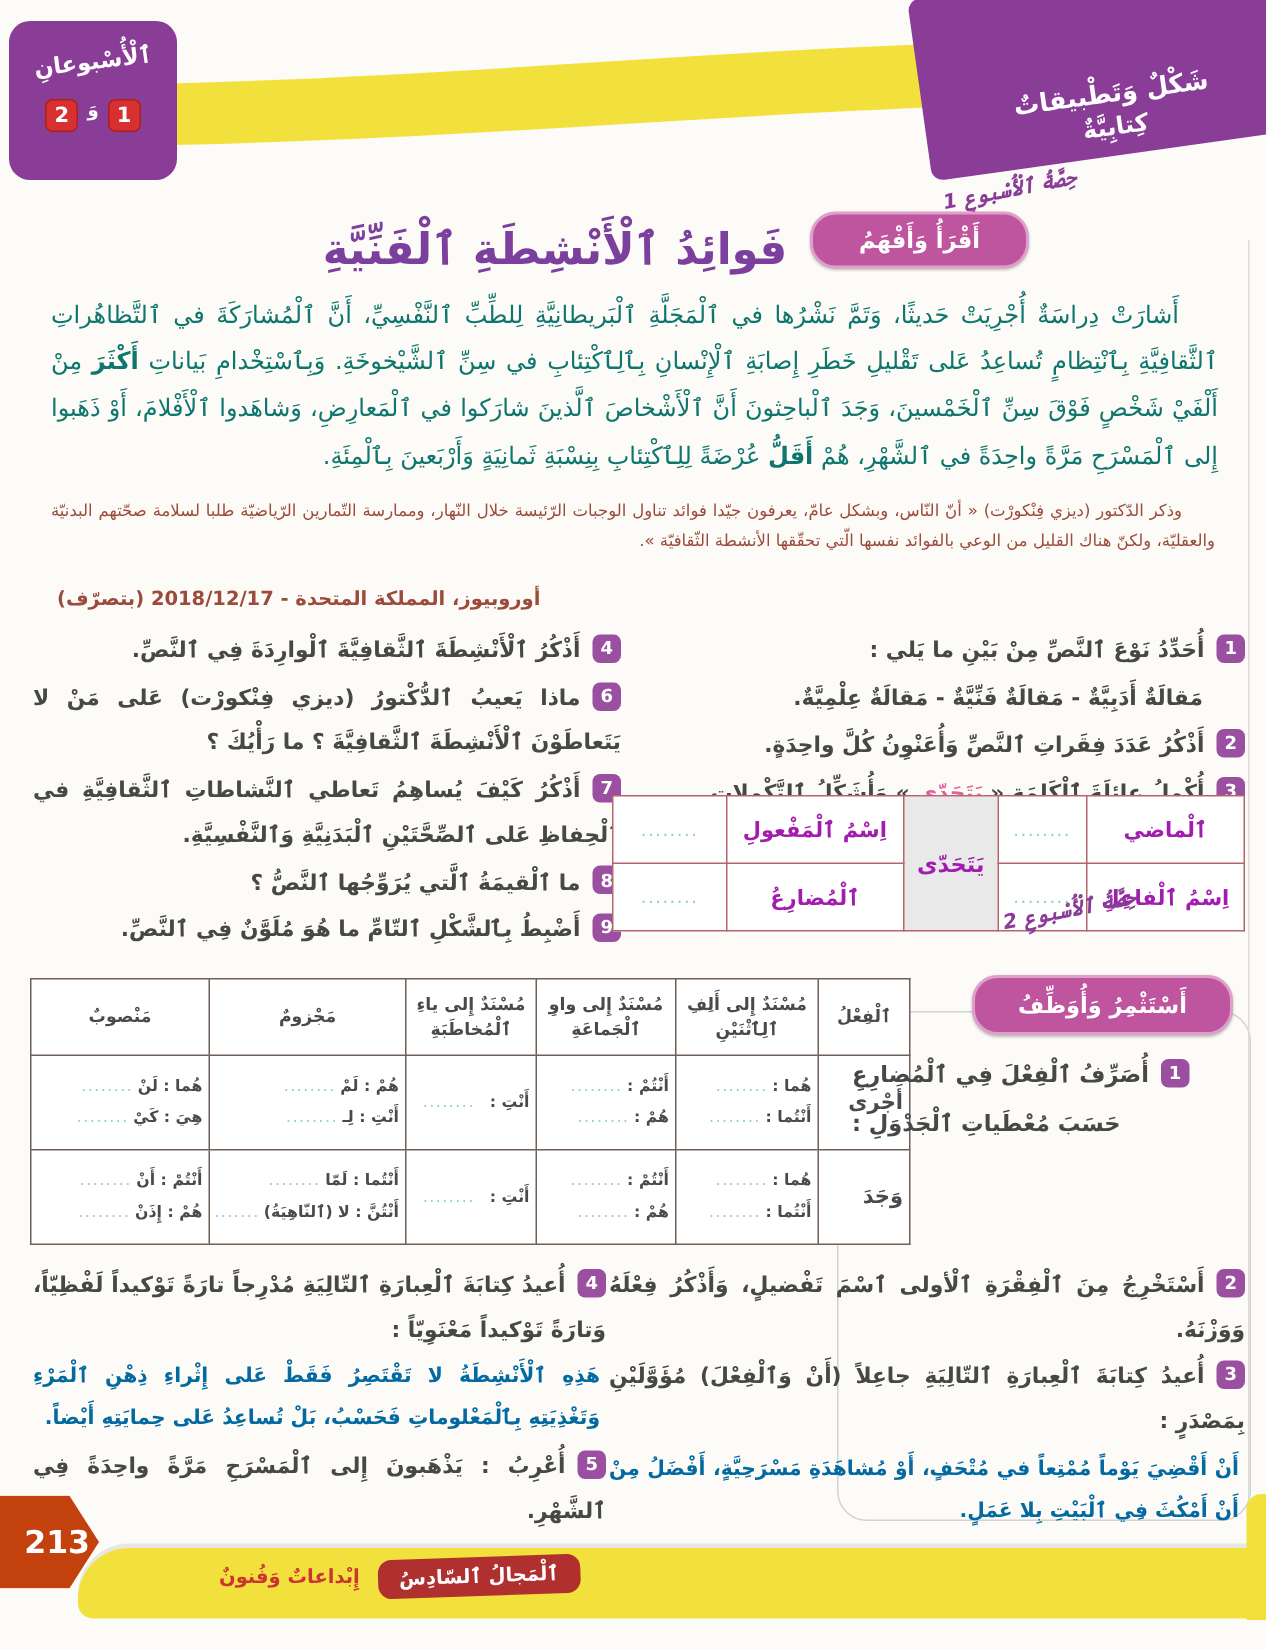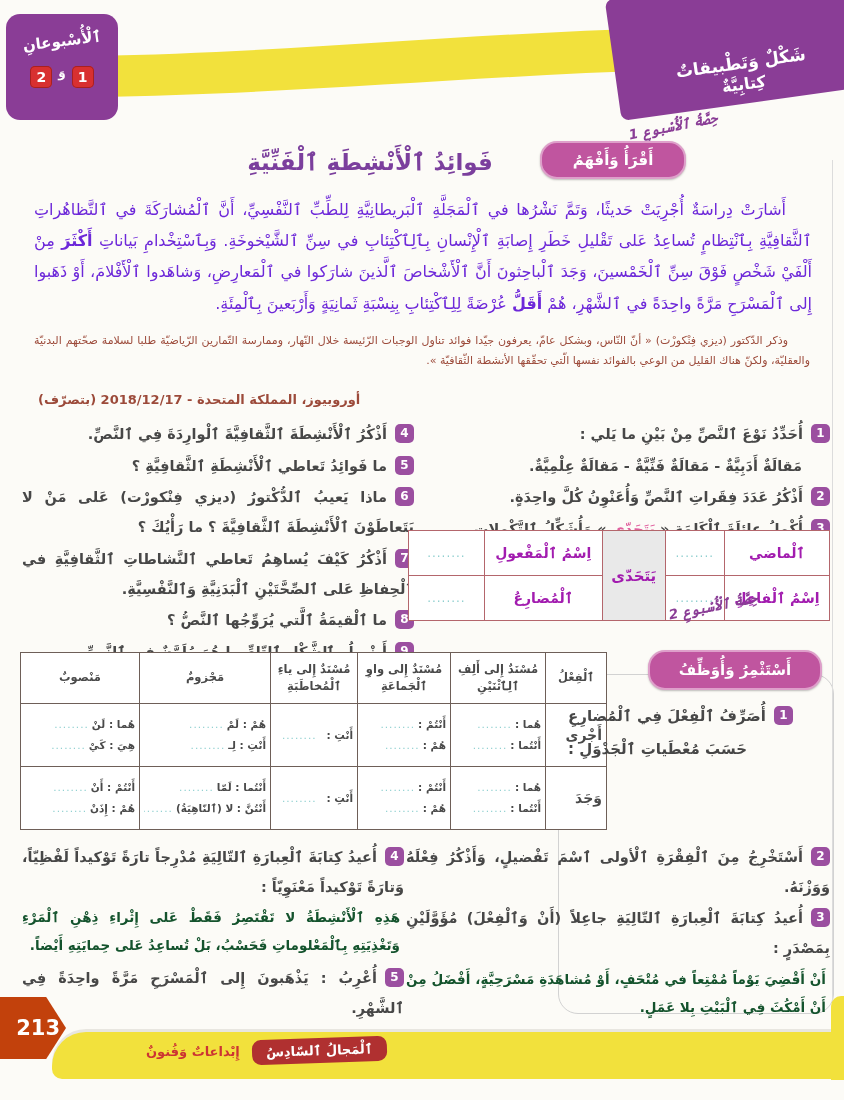--- a/index.html
+++ b/index.html
@@ -18,34 +18,34 @@
   .ribbon{left:612px;top:-18px;width:252px;height:122px;background:#8a3d96;transform:rotate(-8deg);border-radius:8px;z-index:2;display:flex;flex-direction:column;justify-content:flex-end;align-items:center;padding-bottom:10px;box-sizing:border-box;}
   .ribbon div{color:#fff;font-weight:700;text-align:center;}
   .ribbon .r1{font-size:17px;}
   .ribbon .r2{font-size:16px;margin-top:2px;}
   .session{color:#8a3d96;font-size:13.5px;font-weight:600;font-style:italic;z-index:3;white-space:nowrap;}
   .session1{left:628px;top:118px;transform:rotate(-11deg);}
   .session2{left:668px;top:598px;transform:rotate(-11deg);}
   .pill-btn{background:#c0559f;border:2px solid #de9fca;border-radius:17px;color:#fff;font-weight:700;text-align:center;z-index:3;display:flex;align-items:center;justify-content:center;box-shadow:0 1px 2px rgba(0,0,0,.25);}
   .read-btn{left:540px;top:141px;width:142px;height:34px;font-size:15px;}
   .invest-btn{left:648px;top:650px;width:170px;height:36px;font-size:15px;}
-  .title{left:205px;top:149px;width:330px;text-align:center;color:#7b3f9d;font-size:23px;font-weight:700;z-index:3;}
-  .para1{right:32px;left:34px;top:194px;font-size:16px;line-height:1.95;color:#6d28d9;text-align:justify;text-indent:26px;font-weight:500;}
+  .title{left:205px;top:149px;width:330px;text-align:center;color:#7b3f9d;font-size:29px;font-weight:700;z-index:3;}
+  .para1{right:32px;left:34px;top:194px;font-size:16px;line-height:1.95;color:#0f766e;text-align:justify;text-indent:26px;font-weight:500;}
   .para1 b{font-weight:800;}
   .para2{right:34px;left:34px;top:331px;font-size:11px;line-height:1.85;color:#9c4a3a;text-align:justify;text-indent:22px;font-weight:500;}
   .attribution{left:38px;top:392px;color:#9c4a3a;font-size:13px;font-weight:600;direction:rtl;}
   
   .qcol{font-size:14.5px;color:#474747;font-weight:700;line-height:2.05;text-align:justify;}
   .w1-right{right:14px;top:420px;width:402px;}
   .w1-left{left:22px;top:420px;width:392px;}
   .q{margin-bottom:2px;}
   .qnum{display:inline-flex;width:19px;height:19px;background:#9b4fa0;border-radius:5px;color:#fff;font-size:12px;font-weight:700;align-items:center;justify-content:center;margin-inline-end:8px;vertical-align:2px;}
   .q-options{padding-right:28px;}
   .hl{color:#e0619f;}
-  .pinkline{color:#14532d;font-size:13.5px;font-weight:600;line-height:2.05;text-align:justify;margin:2px 4px 4px 0;}
+  .pinkline{color:#0369a1;font-size:13.5px;font-weight:600;line-height:2.05;text-align:justify;margin:2px 4px 4px 0;}
   
   .family{right:14px;top:530px;width:422px;border-collapse:collapse;background:#fff;}
   .family td{border:1.5px solid #b4666c;height:44px;text-align:center;font-size:14px;font-weight:700;color:#a21caf;padding:0 4px;}
   .family .dotcell{color:#8ecfcf;font-size:12px;letter-spacing:1px;font-weight:400;}
   .family .center-cell{background:#e9e9e9;font-size:15px;}
   
   .conj{left:20px;top:652px;width:532px;border-collapse:collapse;background:#fff;table-layout:fixed;}
   .conj th,.conj td{border:1.5px solid #6e5f58;padding:3px 4px;color:#4a4a4a;}
   .conj th{font-size:11.5px;font-weight:700;height:44px;text-align:center;line-height:1.5;}
   .conj td{font-size:10.5px;height:56px;vertical-align:middle;}
@@ -105,21 +105,20 @@
 
   <div class="abs qcol w1-right">
     <div class="q"><span class="qnum">1</span><span>أُحَدِّدُ نَوْعَ ٱلنَّصِّ مِنْ بَيْنِ ما يَلي :</span></div>
     <div class="q q-options">مَقالَةٌ أَدَبِيَّةٌ - مَقالَةٌ فَنِّيَّةٌ - مَقالَةٌ عِلْمِيَّةٌ.</div>
     <div class="q"><span class="qnum">2</span><span>أَذْكُرُ عَدَدَ فِقَراتِ ٱلنَّصِّ وَأُعَنْوِنُ كُلَّ واحِدَةٍ.</span></div>
     <div class="q"><span class="qnum">3</span><span>أُكْمِلُ عائِلَةَ ٱلْكَلِمَةِ « </span><span class="hl">يَتَحَدّى</span><span> » وَأُشَكِّلُ ٱلتَّكْمِلاتِ.</span></div>
   </div>
 
   <div class="abs qcol w1-left">
     <div class="q"><span class="qnum">4</span><span>أَذْكُرُ ٱلْأَنْشِطَةَ ٱلثَّقافِيَّةَ ٱلْوارِدَةَ فِي ٱلنَّصِّ.</span></div>
-    <div class="q"><span class="qnum">5</span><span>ما فَوائِدُ تَعاطي ٱلْأَنْشِطَةِ ٱلثَّقافِيَّةِ ؟</span></div>
     <div class="q"><span class="qnum">6</span><span>ماذا يَعيبُ ٱلدُّكْتورُ (ديزي فِنْكورْت) عَلى مَنْ لا يَتَعاطَوْنَ ٱلْأَنْشِطَةَ ٱلثَّقافِيَّةَ ؟ ما رَأْيُكَ ؟</span></div>
     <div class="q"><span class="qnum">7</span><span>أَذْكُرُ كَيْفَ يُساهِمُ تَعاطي ٱلنَّشاطاتِ ٱلثَّقافِيَّةِ في ٱلْحِفاظِ عَلى ٱلصِّحَّتَيْنِ ٱلْبَدَنِيَّةِ وَٱلنَّفْسِيَّةِ.</span></div>
     <div class="q"><span class="qnum">8</span><span>ما ٱلْقيمَةُ ٱلَّتي يُرَوِّجُها ٱلنَّصُّ ؟</span></div>
     <div class="q"><span class="qnum">9</span><span>أَضْبِطُ بِٱلشَّكْلِ ٱلتّامِّ ما هُوَ مُلَوَّنٌ فِي ٱلنَّصِّ.</span></div>
   </div>
 
   <table class="abs family">
     <tbody>
         <tr>
       <td style="width:25%">ٱلْماضي</td>

